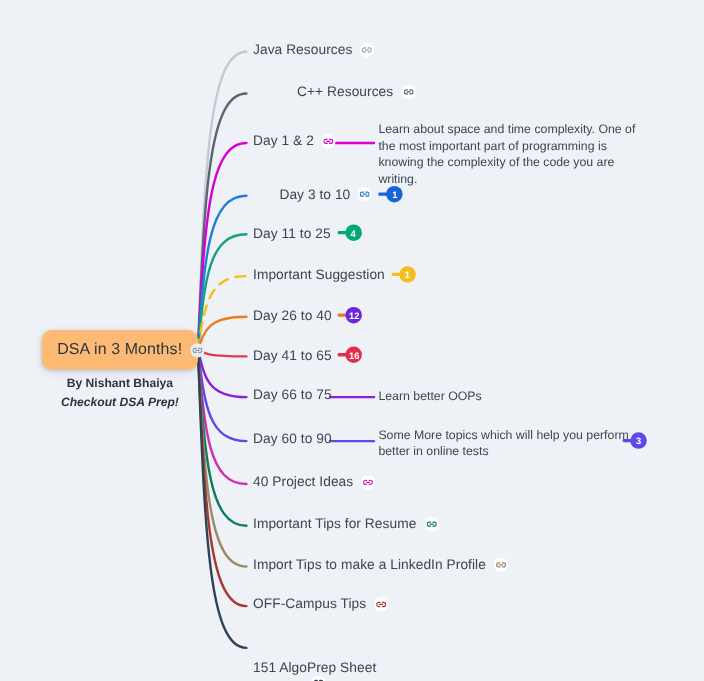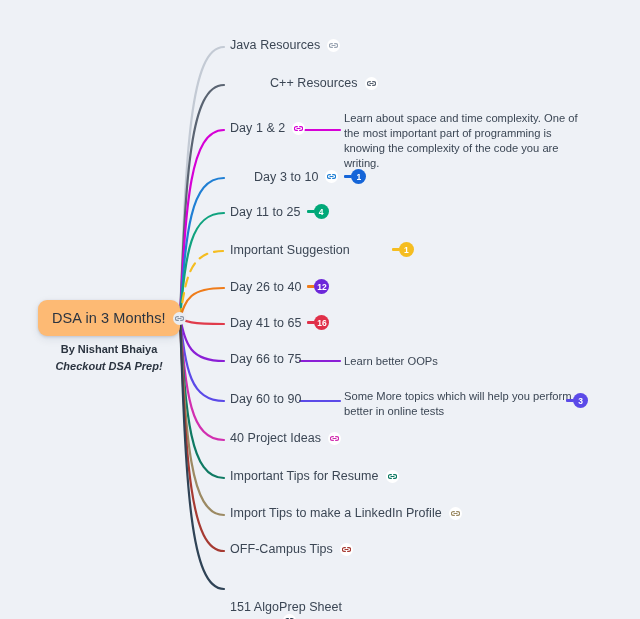--- a/index.html
+++ b/index.html
@@ -195,21 +195,21 @@
           <span class="count-badge" style="background: rgb(21, 101, 216);">1</span>
         </span>
       </div>
       <div class="node" style="left: 230px; top: 204px;">
         <span class="node-label">Day 11 to 25</span>
         <span class="count-wrap">
           <span class="count-stub" style="background: rgb(0, 168, 120);"></span>
           <span class="count-badge" style="background: rgb(0, 168, 120);">4</span>
         </span>
       </div>
-      <div class="node" style="left: 230px; top: 242px; gap: 36px;">
+      <div class="node" style="left: 230px; top: 242px;">
         <span class="node-label">Important Suggestion</span>
         <span class="count-wrap">
           <span class="count-stub" style="background: rgb(245, 189, 32);"></span>
           <span class="count-badge" style="background: rgb(245, 189, 32);">1</span>
         </span>
       </div>
       <div class="node" style="left: 230px; top: 279px;">
         <span class="node-label">Day 26 to 40</span>
         <span class="count-wrap">
           <span class="count-stub" style="background: rgb(239, 124, 26);"></span>

